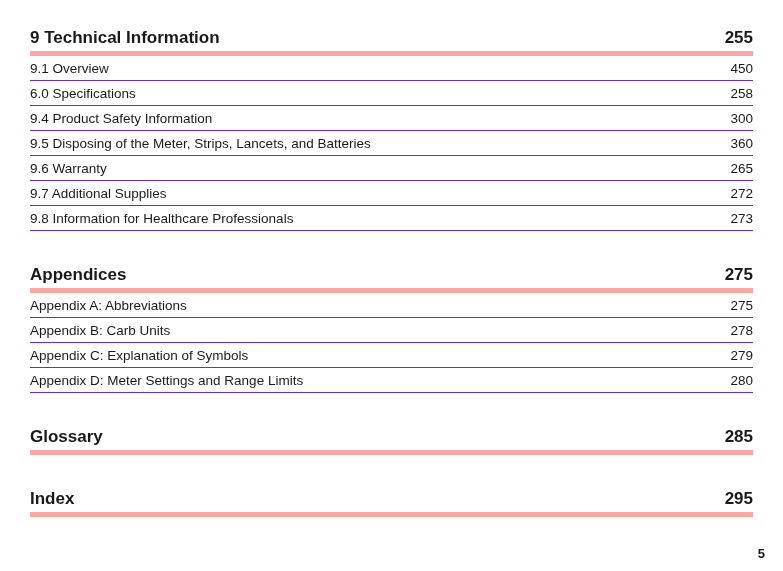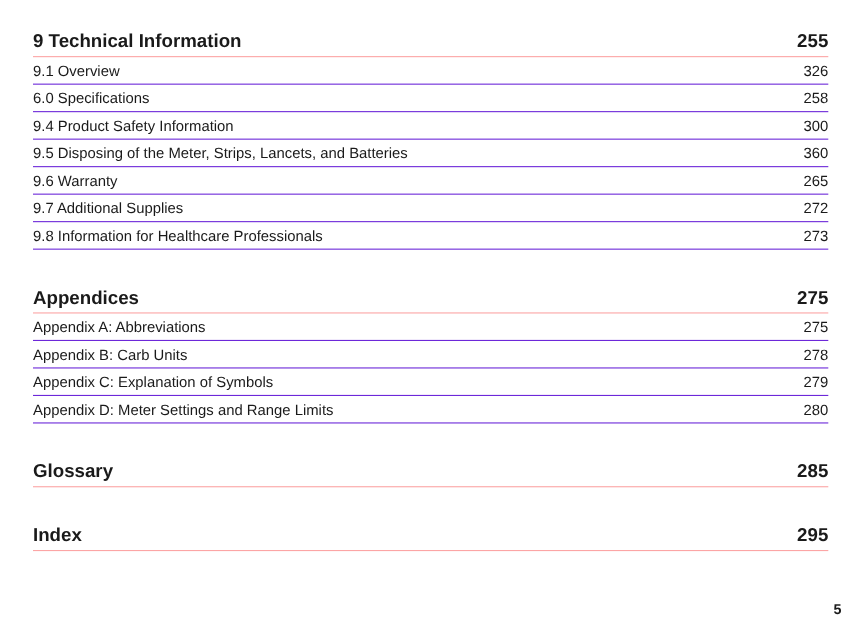--- a/index.html
+++ b/index.html
@@ -70,37 +70,37 @@
     .page-number {
       position: absolute;
       bottom: 10px;
       right: 18px;
       font-size: 13px;
       font-weight: bold;
       color: #1a1a1a;
     }
 
     .section-header-row {
-      border-bottom: 1px solid #fca5a5;
+      border-bottom: 5px solid #fca5a5;
       padding-bottom: 3px;
       margin-bottom: 0;
     }
   </style>
 </head>
 <body>
 
 <div id="toc-container">
     <div class="section-block">
       <div class="section-header section-header-row">
         <span class="section-header-title">9   Technical Information</span>
         <span class="section-header-page">255</span>
       </div>
       <div class="toc-row">
         <span class="toc-row-label">9.1 Overview</span>
-        <span class="toc-row-page">326</span>
+        <span class="toc-row-page">450</span>
       </div>
       <div class="toc-row">
         <span class="toc-row-label">6.0 Specifications</span>
         <span class="toc-row-page">258</span>
       </div>
       <div class="toc-row">
         <span class="toc-row-label">9.4 Product Safety Information</span>
         <span class="toc-row-page">300</span>
       </div>
       <div class="toc-row">

